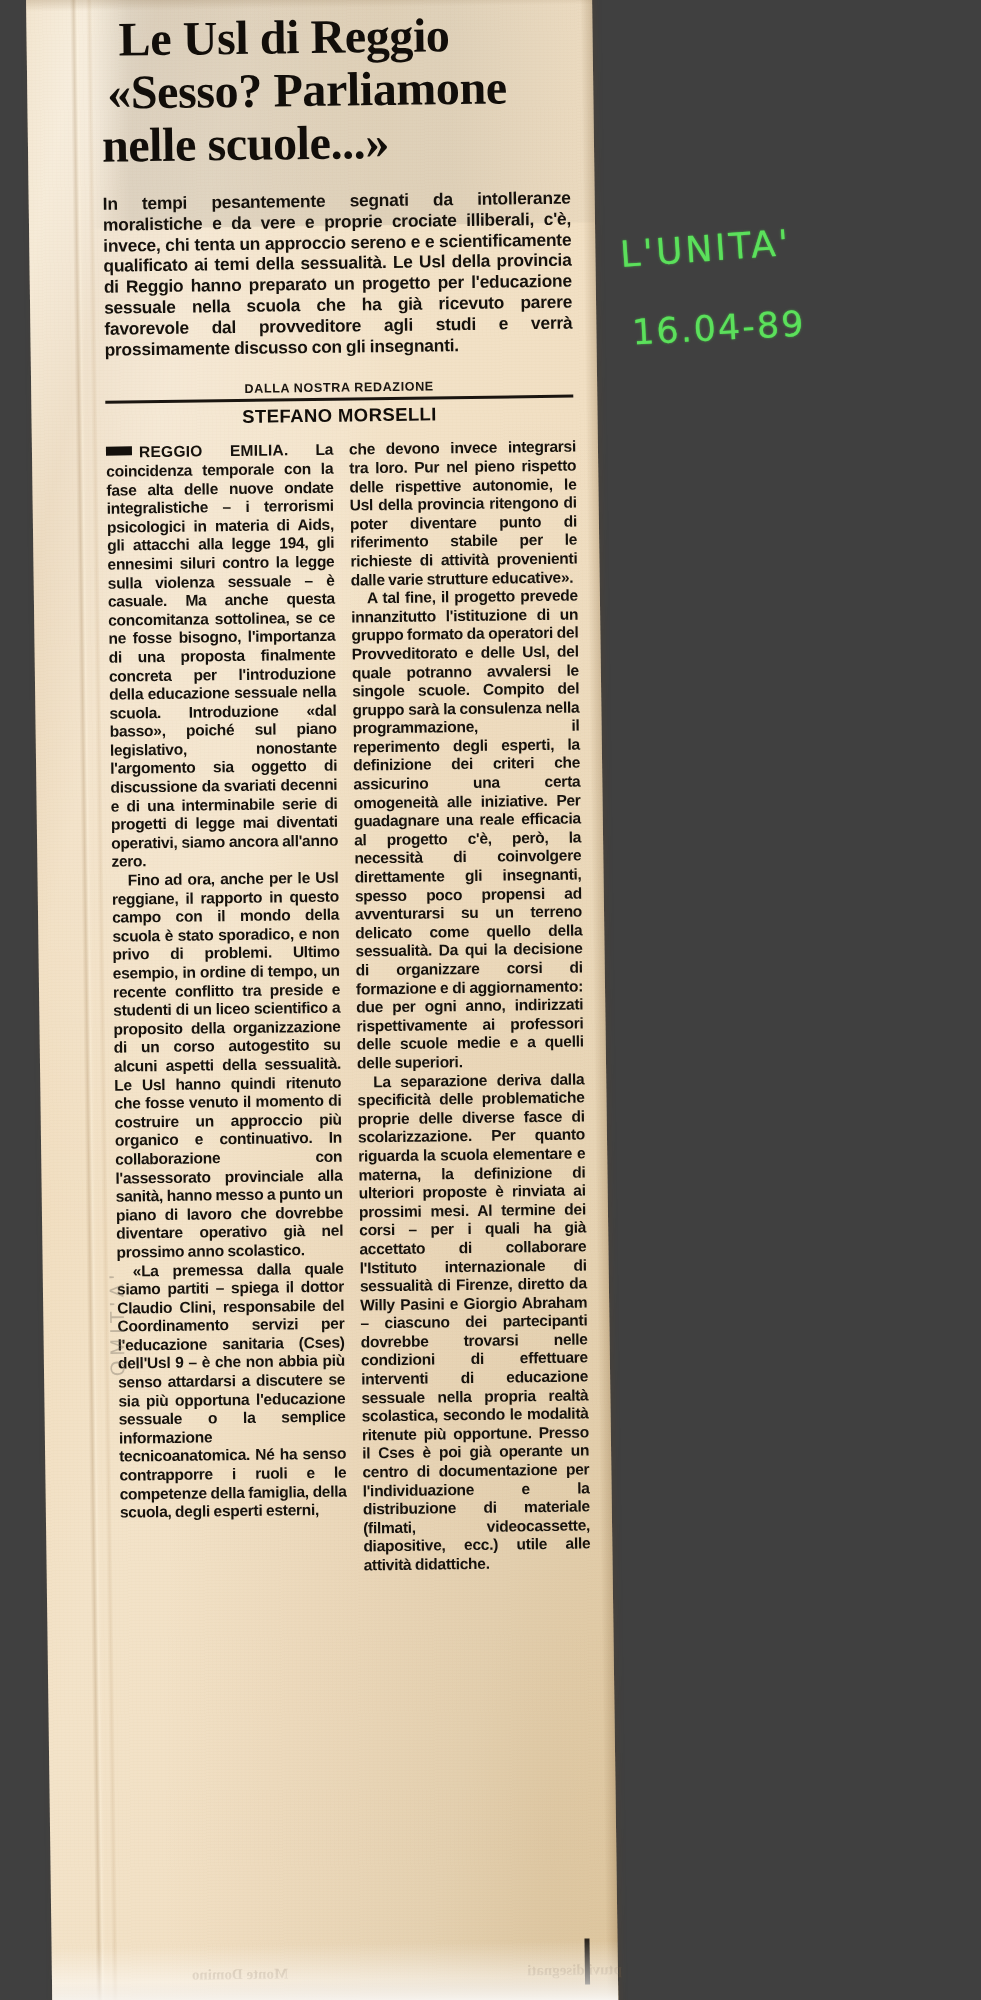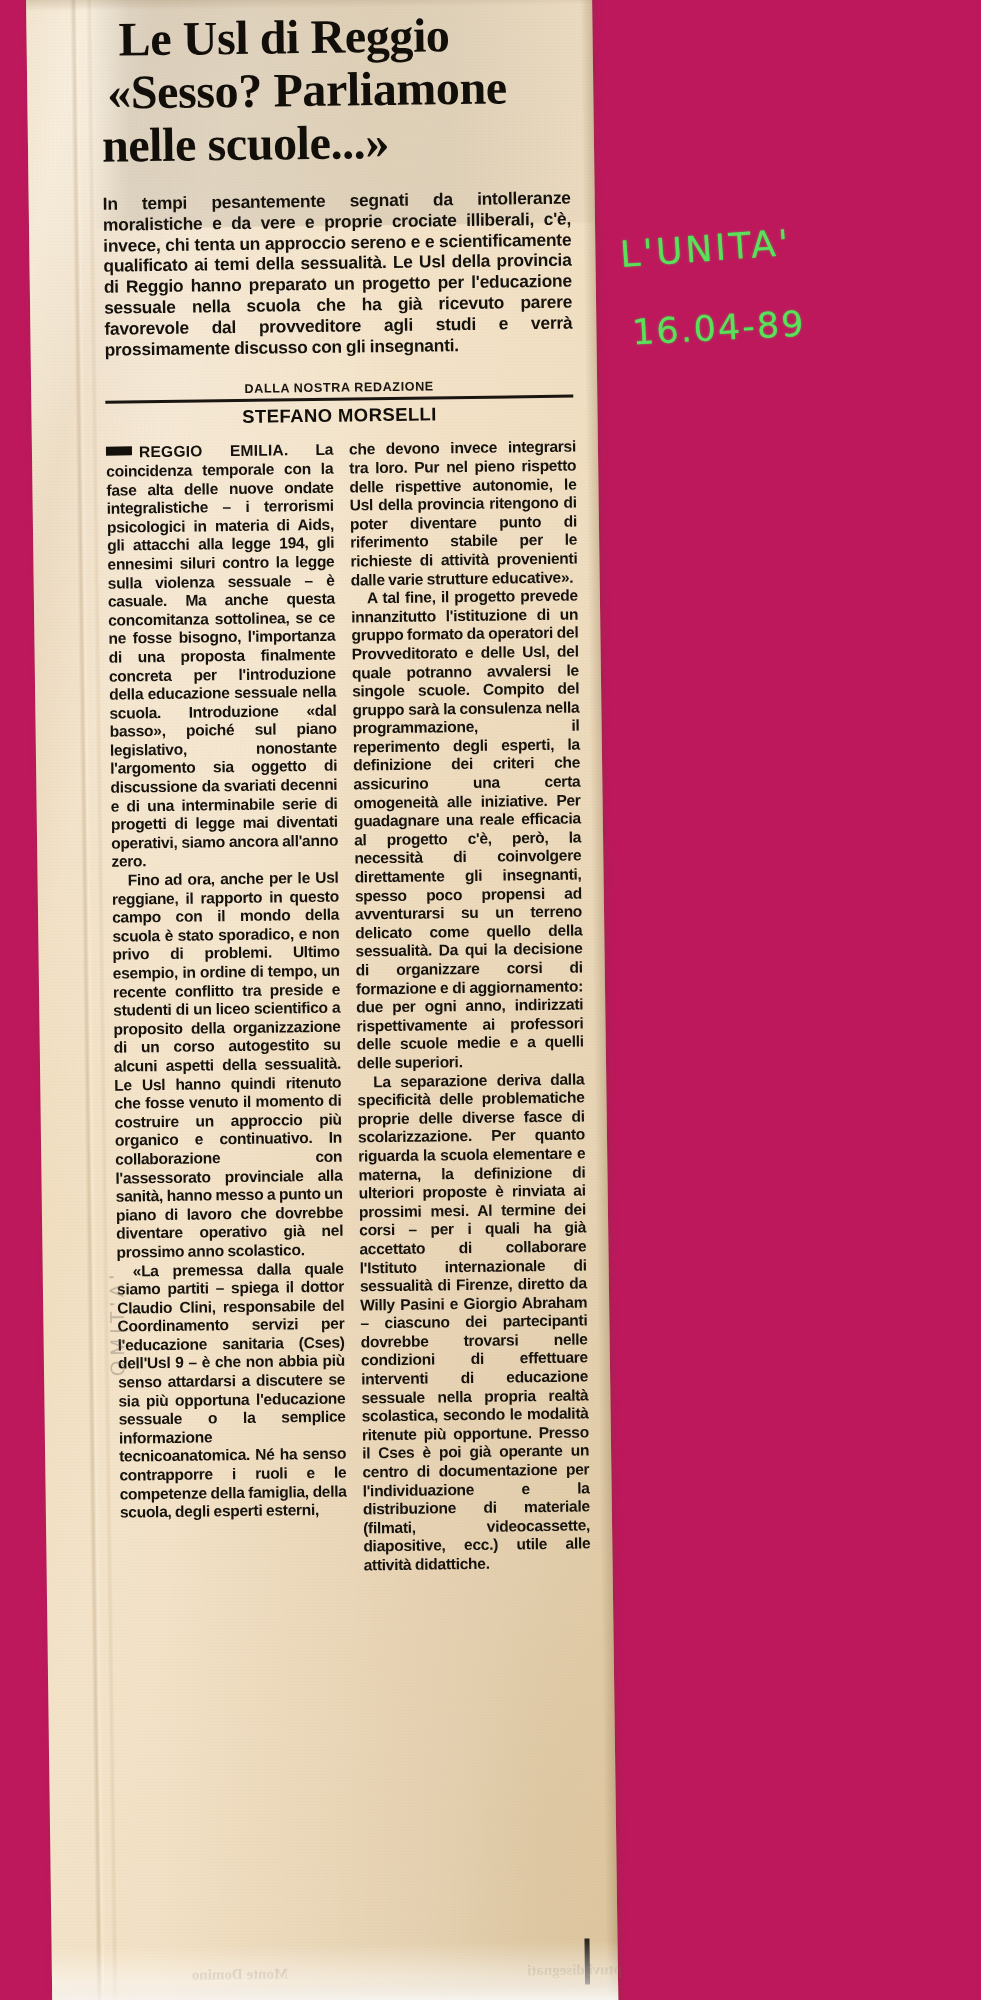--- a/index.html
+++ b/index.html
@@ -7,21 +7,21 @@
     width:981px;height:2000px;
     background:#ffffff;
     font-family:"Liberation Sans", sans-serif;
     overflow:hidden;
     position:relative;
   }
 
   
   #scan-root{
     position:absolute;inset:0;
-    background:#be185d;
+    background:#404040;
     padding-left:31px;
   }
 
   
   #clipping{
     position:absolute;
     left:26px; top:-6px;
     width:566px; height:2012px;
     transform: rotate(-0.75deg);
     transform-origin: 50% 0%;

